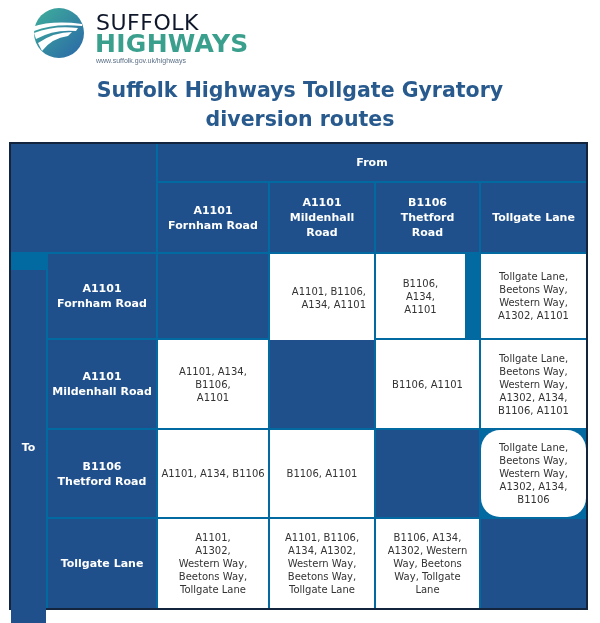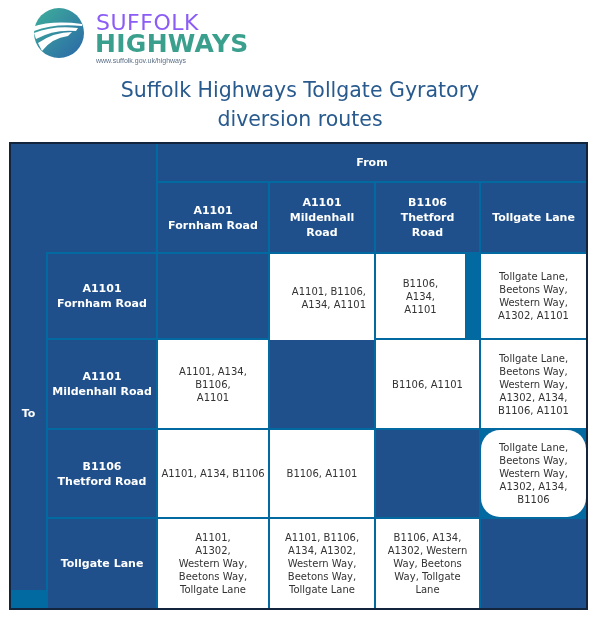--- a/index.html
+++ b/index.html
@@ -1,25 +1,25 @@
 <!DOCTYPE html>
 <html><head>
   <meta charset="utf-8">
   <style>
     * { box-sizing: border-box; margin: 0; padding: 0; }
     html, body { width: 600px; height: 623px; background: #ffffff; overflow: hidden; }
     body { position: relative; font-family: "Liberation Sans", "DejaVu Sans", sans-serif; }
 
     .logo { position: absolute; left: 32px; top: 7px; width: 200px; height: 55px; }
     .logo-mark { position: absolute; left: 0; top: 0; width: 52px; height: 52px; }
-    .logo-suffolk { position: absolute; left: 64px; top: 5px; font-size: 22px; letter-spacing: 0.5px; color: #8b5cf6; font-family: "DejaVu Sans", sans-serif; font-weight: normal; line-height: 22px; }
+    .logo-suffolk { position: absolute; left: 64px; top: 5px; font-size: 22px; letter-spacing: 0.5px; color: #0f172a; font-family: "DejaVu Sans", sans-serif; font-weight: normal; line-height: 22px; }
     .logo-highways { position: absolute; left: 63px; top: 24px; font-size: 25px; font-weight: bold; color: #3aa08d; font-family: "DejaVu Sans", sans-serif; line-height: 26px; letter-spacing: 0.3px; }
     .logo-url { position: absolute; left: 64px; top: 50px; font-size: 7px; color: #5b6f86; white-space: nowrap; }
 
-    .title { position: absolute; left: 0; top: 76px; width: 600px; text-align: center; color: #285a8e; font-family: "DejaVu Sans", sans-serif; font-weight: normal; font-size: 20.5px; line-height: 29px; }
+    .title { position: absolute; left: 0; top: 76px; width: 600px; text-align: center; color: #285a8e; font-family: "DejaVu Sans", sans-serif; font-weight: bold; font-size: 20.5px; line-height: 29px; }
 
     .grid { position: absolute; left: 9px; top: 142px; width: 579px; height: 468px; background: #0369a1; border: 2px solid #13243d; }
     .cell { position: absolute; display: flex; align-items: center; justify-content: center; text-align: center; padding: 4px 8px; }
     .hd { background: #1f508c; color: #ffffff; font-weight: bold; font-size: 11px; line-height: 15px; font-family: "DejaVu Sans", sans-serif; }
     .blank-blue { background: #1f508c; }
     .val { background: #ffffff; color: #333333; font-size: 10px; line-height: 13px; font-family: "DejaVu Sans", sans-serif; }
   </style>
 </head>
 <body>
 
@@ -50,21 +50,21 @@
 
   <div class="cell blank-blue" style="left:0;top:0;width:145px;height:108px;"></div>
 
   <div class="cell hd" style="left:147px;top:0;width:428px;height:37px;">From</div>
 
   <div class="cell hd" style="left:147px;top:39px;width:110px;height:69px;">A1101 Fornham Road</div>
   <div class="cell hd" style="left:259px;top:39px;width:104px;height:69px;padding:4px 18px;">A1101 Mildenhall Road</div>
   <div class="cell hd" style="left:365px;top:39px;width:103px;height:69px;">B1106 Thetford Road</div>
   <div class="cell hd" style="left:470px;top:39px;width:105px;height:69px;">Tollgate Lane</div>
 
-  <div class="cell hd" style="left:0;top:92px;width:35px;height:354px;">To</div>
+  <div class="cell hd" style="left:0;top:126px;width:35px;height:354px;">To</div>
 
   <div class="cell hd" style="left:37px;top:110px;width:108px;height:84px;">A1101 Fornham Road</div>
   <div class="cell blank-blue" style="left:147px;top:110px;width:110px;height:84px;"></div>
   <div class="cell val" style="left:259px;top:110px;width:104px;height:88px;text-align:right;">A1101, B1106, A134, A1101</div>
   <div class="cell val" style="left:365px;top:110px;width:89px;height:84px;padding:4px 20px;">B1106, A134, A1101</div>
   <div class="cell val" style="left:470px;top:110px;width:105px;height:84px;padding:4px 16px;">Tollgate Lane, Beetons Way, Western Way, A1302, A1101</div>
 
   <div class="cell hd" style="left:37px;top:196px;width:108px;height:88px;padding:4px 2px;">A1101 Mildenhall Road</div>
   <div class="cell val" style="left:147px;top:196px;width:110px;height:88px;padding:4px 20px;">A1101, A134, B1106, A1101</div>
   <div class="cell blank-blue" style="left:259px;top:196px;width:104px;height:88px;"></div>

